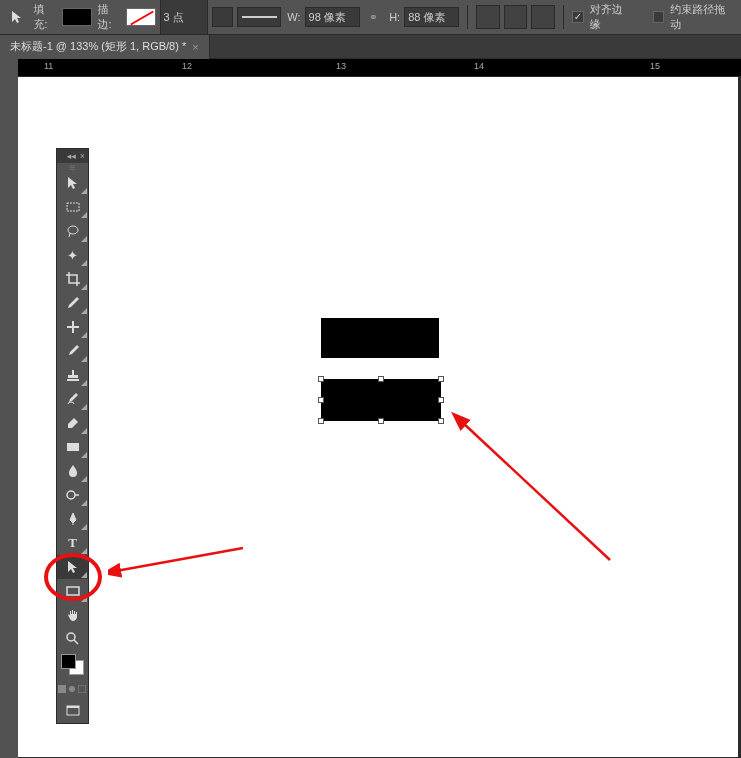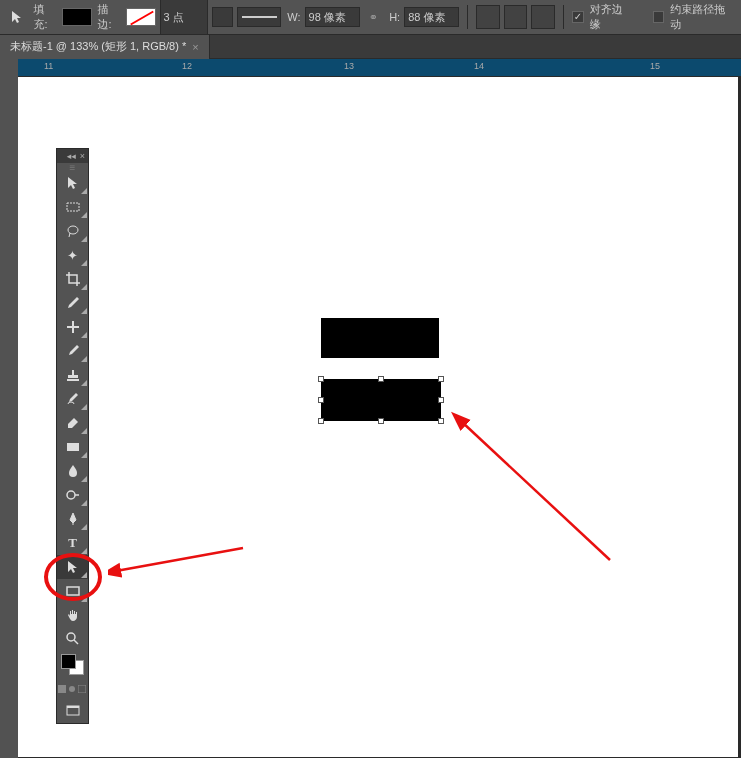--- a/index.html
+++ b/index.html
@@ -19,21 +19,21 @@
     .link-icon { width: 20px; height: 20px; display: flex; align-items: center; justify-content: center; color: #999; }
     .opt-btn { width: 24px; height: 24px; background: #424242; border: 1px solid #2a2a2a; }
     .divider { width: 1px; height: 24px; background: #2a2a2a; margin: 0 4px; }
     .checkbox { width: 12px; height: 12px; background: #3a3a3a; border: 1px solid #666; display: inline-block; }
     .checkbox.checked::after { content: '✓'; color: #ccc; font-size: 10px; position: relative; top: -2px; left: 1px; }
     
     .tab-bar { height: 24px; background: #3a3a3a; border-bottom: 1px solid #2a2a2a; display: flex; align-items: center; }
     .doc-tab { height: 24px; background: #525252; padding: 0 10px; display: flex; align-items: center; color: #ddd; font-size: 11px; border-right: 1px solid #2a2a2a; gap: 6px; }
     .tab-close { color: #999; }
     
-    .ruler-h { height: 18px; background: #0c4a6e; border-bottom: 1px solid #2a2a2a; margin-left: 18px; position: relative; }
+    .ruler-h { height: 18px; background: #000000; border-bottom: 1px solid #2a2a2a; margin-left: 18px; position: relative; }
     .ruler-tick { position: absolute; font-size: 9px; color: #aaa; top: 2px; }
     
     .workspace { position: absolute; top: 77px; left: 18px; right: 0; bottom: 0; background: #2a2a2a; }
     .canvas { position: absolute; top: 0; left: 0; width: 720px; height: 680px; background: #fff; }
     
     .rect1 { position: absolute; left: 321px; top: 318px; width: 118px; height: 40px; background: #000; }
     .rect2 { position: absolute; left: 321px; top: 379px; width: 120px; height: 42px; background: #000; }
     .handle { position: absolute; width: 6px; height: 6px; background: #fff; border: 1px solid #555; }
     .h-tl { top: -3px; left: -3px; }
     .h-tm { top: -3px; left: calc(50% - 3px); }
@@ -102,21 +102,21 @@
 <div class="tab-bar">
   <div class="doc-tab">
     <span>未标题-1 @ 133% (矩形 1, RGB/8) *</span>
     <span class="tab-close">×</span>
   </div>
 </div>
 
 <div class="ruler-h">
   <span class="ruler-tick" style="left:26px">11</span>
   <span class="ruler-tick" style="left:164px">12</span>
-  <span class="ruler-tick" style="left:326px">13</span>
+  <span class="ruler-tick" style="left:318px">13</span>
   <span class="ruler-tick" style="left:456px">14</span>
   <span class="ruler-tick" style="left:632px">15</span>
 </div>
 
 <div class="workspace">
   <div class="canvas"></div>
 </div>
 
 <div class="rect1"></div>
 <div class="rect2">

